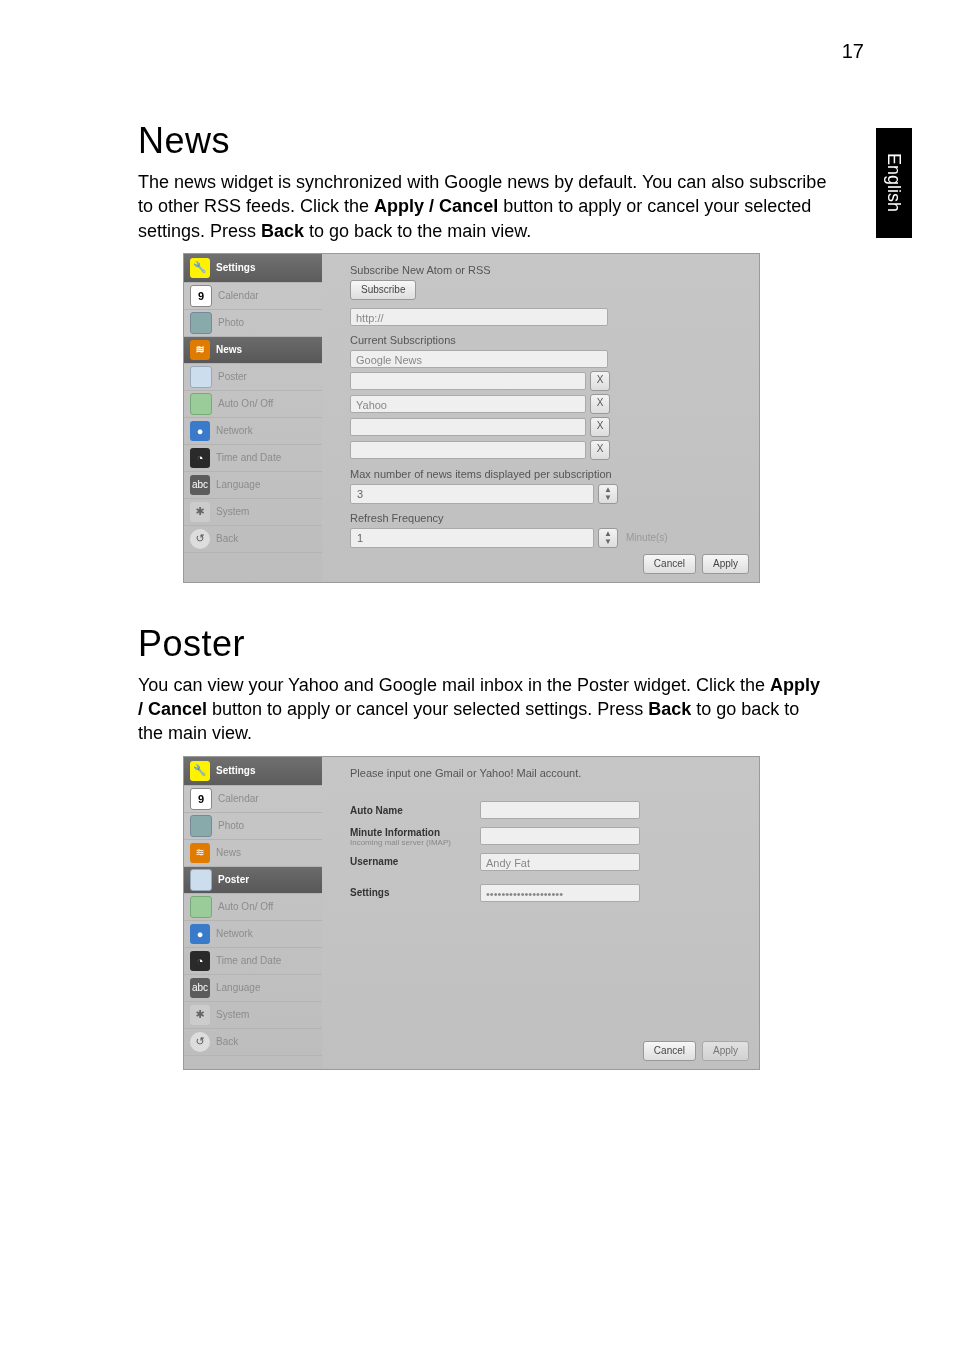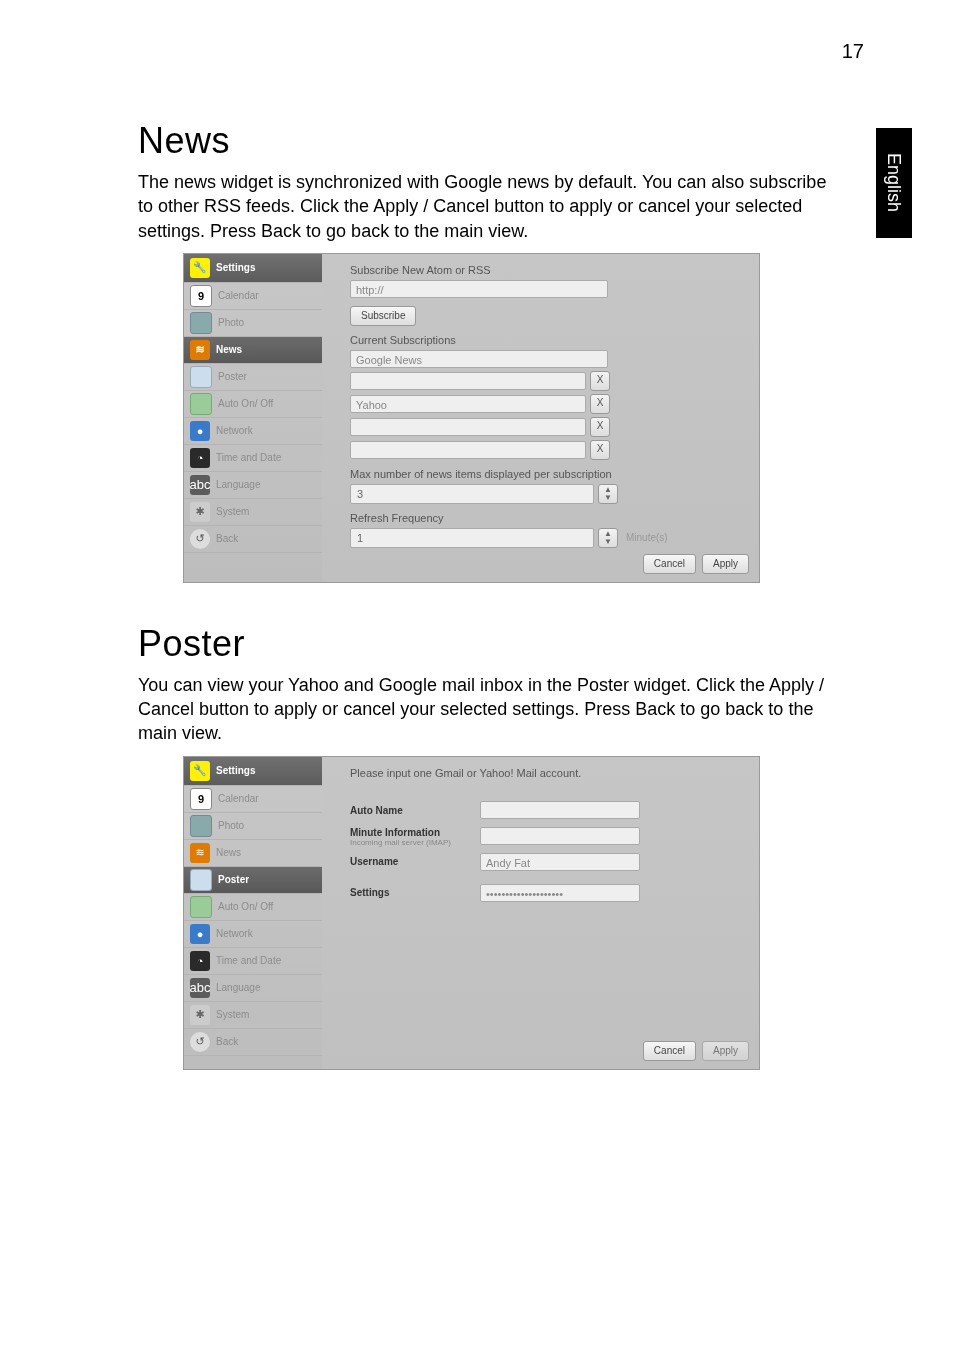--- a/index.html
+++ b/index.html
@@ -41,21 +41,21 @@
     font-weight: 400;
     margin: 70px 0 8px 0;
     letter-spacing: 0.5px;
   }
   p.body {
     font-size: 18px;
     line-height: 1.35;
     margin: 0 0 10px 0;
     max-width: 690px;
   }
-  .bold { font-weight: 400; }
+  .bold { font-weight: 700; }
 
   
   .shot {
     width: 575px;
     margin: 8px auto 0 45px;
     background: #b0b0b0;
     border: 1px solid #9a9a9a;
     font-family: Arial, sans-serif;
     color: #555;
     position: relative;
@@ -93,21 +93,21 @@
     font-size: 11px;
   }
   .ic-settings { background:#fff200; color:#000; }
   .ic-cal { background:#fff; color:#000; border:1px solid #888; font-weight:700; }
   .ic-photo { background:#8aa; border:1px solid #789; }
   .ic-news { background:#e07b00; color:#fff; }
   .ic-poster { background:#cde; border:1px solid #9ab; }
   .ic-auto { background:#9c9; border:1px solid #7a7; }
   .ic-net { background:#3a7acb; color:#fff; }
   .ic-time { background:#2a2a2a; color:#fff; }
-  .ic-lang { background:#5c5c5c; color:#fff; font-size:13px; }
+  .ic-lang { background:#5c5c5c; color:#fff; font-size:10px; }
   .ic-sys { background:#ccc; color:#666; }
   .ic-back { background:#ddd; color:#555; border-radius:50%; }
 
   .shot-main {
     flex: 1;
     background: linear-gradient(#c6c6c6,#c0c0c0);
     padding: 8px 14px 10px 28px;
     font-size: 11px;
     position: relative;
   }
@@ -210,24 +210,24 @@
           </div>
         <div class="sb-item">
             <span class="sb-icon ic-back">↺</span>
             <span>Back</span>
           </div>
       </div>
 
       <div class="shot-main" style="padding-bottom:34px;">
         <div class="sm-title">Subscribe New Atom or RSS</div>
         <div class="sm-sub-row">
+          <span class="sm-btn">Subscribe</span>
+        </div>
+        <div class="sm-sub-row">
           <span class="sm-input" style="width:258px;">http://</span>
-        </div>
-        <div class="sm-sub-row">
-          <span class="sm-btn">Subscribe</span>
         </div>
 
         <div class="sm-title" style="margin-top:6px;">Current Subscriptions</div>
         <div class="sub-list">
           <div class="row">
               <span class="sm-input" style="width:258px;">Google News</span>
             </div>
           <div class="row">
               <span class="sm-input" style="width:236px;"></span>
               <span class="x-btn">X</span>

